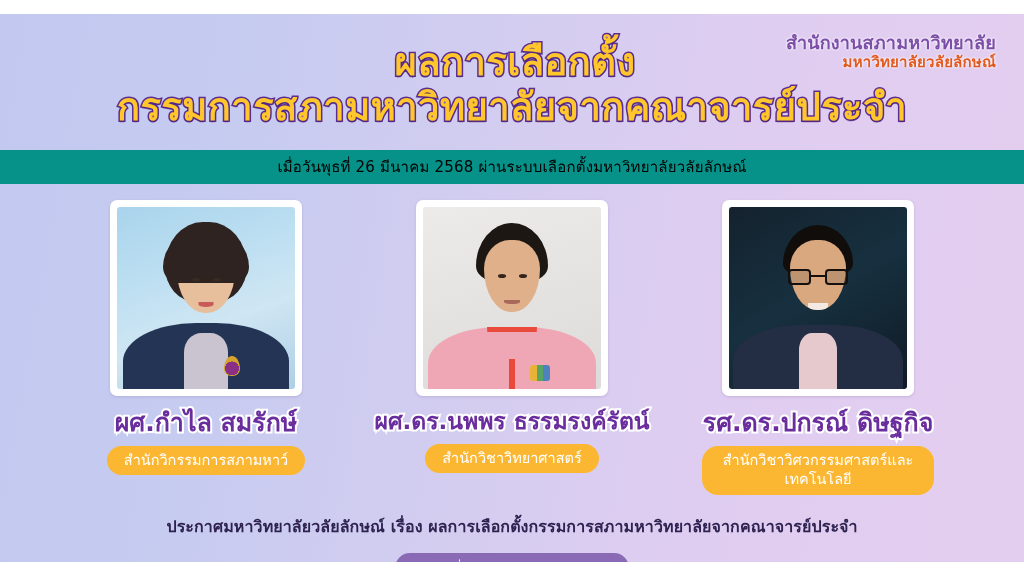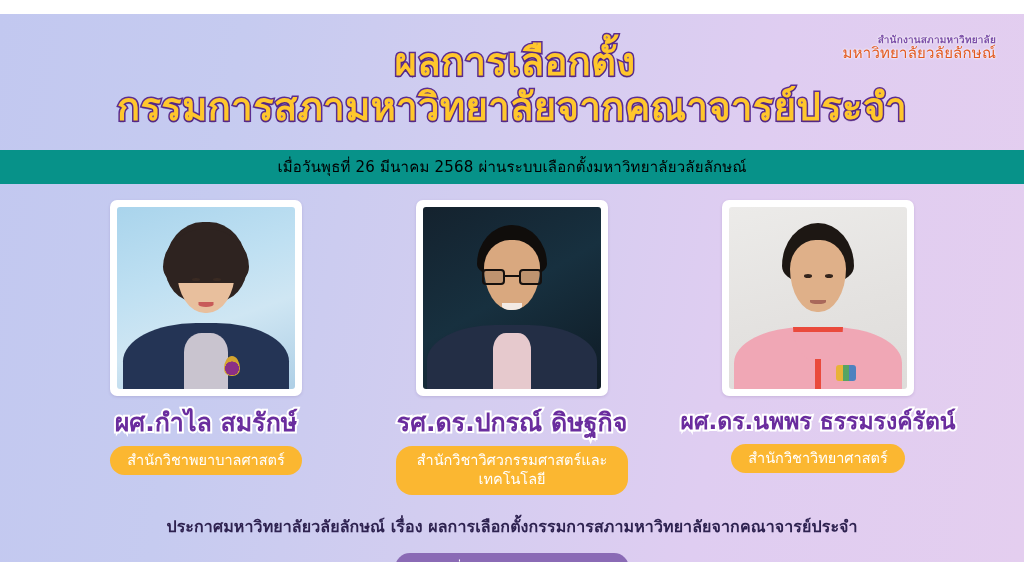--- a/index.html
+++ b/index.html
@@ -39,25 +39,25 @@
   }
 
   
   .logo {
     position:absolute; right:28px; top:20px;
     text-align:right; line-height:1.12;
     z-index:20;
     text-shadow:0 0 3px rgba(255,255,255,.95),0 0 2px rgba(255,255,255,.9);
   }
   .logo-line1 {
-    font-size:10px; font-weight:bold; color:#7b4ea8;
-    letter-spacing:.2px; white-space:nowrap;
+    font-size:18px; font-weight:bold; color:#7b4ea8;
+    letter-spacing:.2px; white-space:nowrap;font-family:Liberation Mono, monospace;
   }
   .logo-line2 {
-    font-size:15px; font-weight:normal; color:#e2591f;
+    font-size:15px; font-weight:bold; color:#e2591f;
     letter-spacing:.2px; white-space:nowrap;
   }
 
   
   .title-wrap {
     position:absolute; left:0; top:26px; width:1024px;
     text-align:center; z-index:15;
   }
   .title-l1, .title-l2 {
     color:#ffc72c; font-weight:bold; line-height:1.18;
@@ -297,21 +297,39 @@
             <div class="hair2"></div>
             <div class="eye-l"></div>
               <div class="eye-r"></div>
             <div class="mouth"></div>
             <div class="body"></div>
             <div class="shirt"></div>
             <div class="pin"></div>
           </div>
         </div>
         <div class="name">ผศ.กำไล สมรักษ์</div>
-        <div class="badge">สำนักวิชาพยาบาลศาสตร์</div>
+        <div class="badge">สำนักวิกรรมการสภามหาว์</div>
+      </div>
+
+      <div class="person">
+        <div class="frame">
+          <div class="photo p2">
+            <div class="hair"></div>
+            <div class="face"></div>
+            <div class="eye-l"></div>
+              <div class="eye-r"></div>
+            <div class="mouth"></div>
+            <div class="body"></div>
+            <div class="collar"></div>
+            <div class="placket"></div>
+            <div class="emblem"></div>
+          </div>
+        </div>
+        <div class="name wide">ผศ.ดร.นพพร ธรรมรงค์รัตน์</div>
+        <div class="badge">สำนักวิชาวิทยาศาสตร์</div>
       </div>
 
       <div class="person">
         <div class="frame">
           <div class="photo p3">
             <div class="hair"></div>
             <div class="face"></div>
             <div class="glasses">
               <div class="lens l"></div>
                 <div class="lens r"></div>
@@ -319,38 +337,20 @@
             </div>
             <div class="mouth"></div>
             <div class="body"></div>
             <div class="shirt"></div>
           </div>
         </div>
         <div class="name">รศ.ดร.ปกรณ์ ดิษฐกิจ</div>
         <div class="badge">สำนักวิชาวิศวกรรมศาสตร์และเทคโนโลยี</div>
       </div>
 
-      <div class="person">
-        <div class="frame">
-          <div class="photo p2">
-            <div class="hair"></div>
-            <div class="face"></div>
-            <div class="eye-l"></div>
-              <div class="eye-r"></div>
-            <div class="mouth"></div>
-            <div class="body"></div>
-            <div class="collar"></div>
-            <div class="placket"></div>
-            <div class="emblem"></div>
-          </div>
-        </div>
-        <div class="name wide">ผศ.ดร.นพพร ธรรมรงค์รัตน์</div>
-        <div class="badge">สำนักวิชาวิทยาศาสตร์</div>
-      </div>
-
     </div>
 
     <div class="footer">
       <div class="footer-text">ประกาศมหาวิทยาลัยวลัยลักษณ์ เรื่อง ผลการเลือกตั้งกรรมการสภามหาวิทยาลัยจากคณาจารย์ประจำ</div>
       <div class="date-pill">ลงวันที่ 31 มีนาคม พ.ศ. 2568</div>
     </div>
 
   </div>
 
   <div class="strip-bottom"></div>

